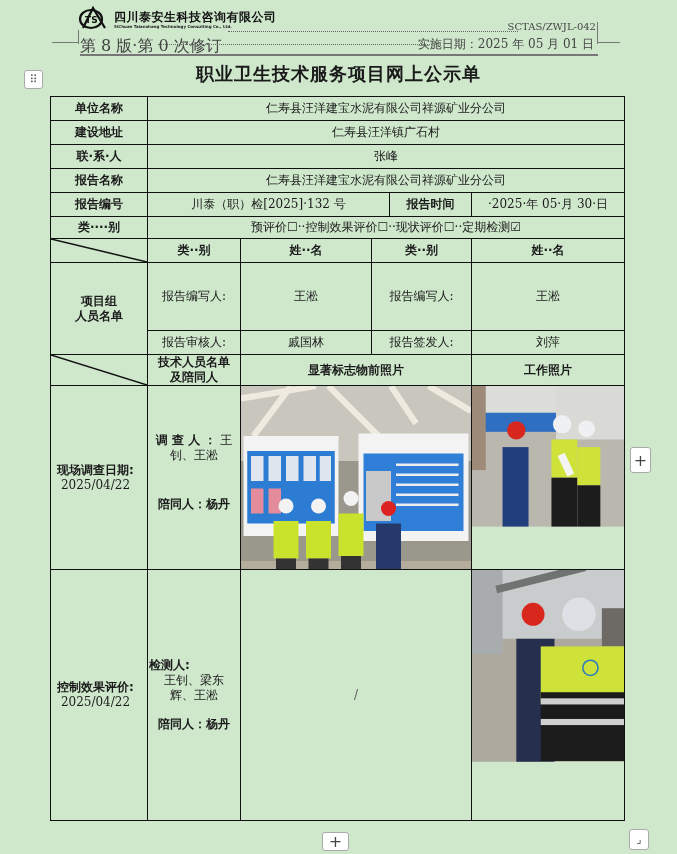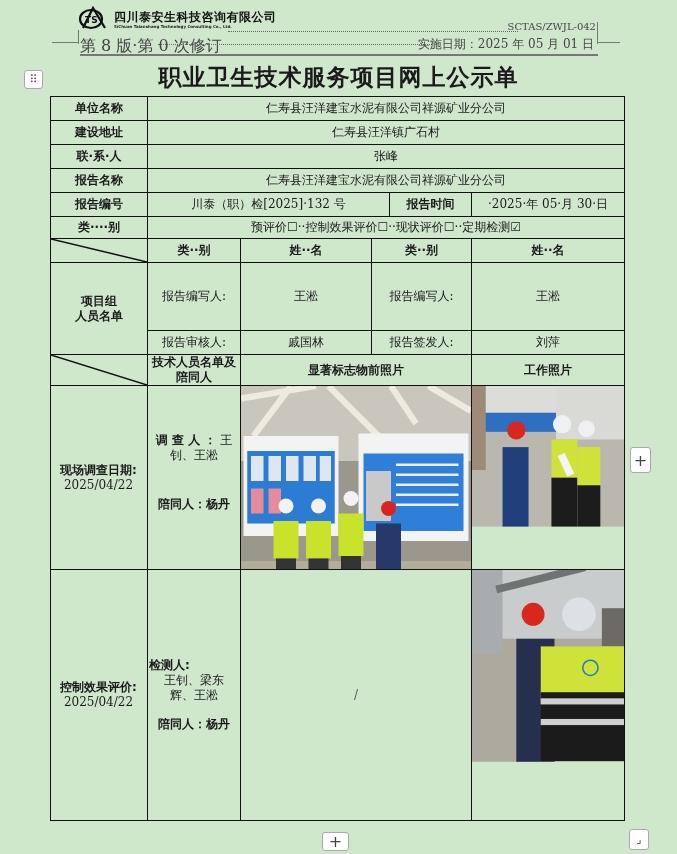--- a/index.html
+++ b/index.html
@@ -19,27 +19,27 @@
   .doc-code { position: absolute; right: 2px; top: 15px; font-size: 10px; color: #444; }
   .vline-r { position: absolute; right: 0; top: 16px; width: 1px; height: 22px; background: #777; }
   .vline-l { position: absolute; left: 0; top: 24px; width: 1px; height: 14px; background: #777; }
   .hline-l { position: absolute; left: -26px; top: 36px; width: 26px; height: 1px; background: #777; }
   .hline-r { position: absolute; right: -22px; top: 36px; width: 22px; height: 1px; background: #777; }
   .revision { position: absolute; left: 2px; top: 30px; font-size: 16px; color: #444; }
   .dots2 { position: absolute; left: 80px; top: 38px; right: 166px; border-bottom: 1px dotted #666; }
   .effective { position: absolute; right: 4px; top: 30px; font-size: 12px; color: #444; text-align: right; }
   .hdr-rule { position: absolute; left: 2px; top: 48px; right: 0; height: 2px; background: #777; }
 
-  .page-title { position: absolute; left: 0; width: 677px; top: 62px; text-align: center; font-size: 23px; font-weight: bold; letter-spacing: 1px; }
+  .page-title { position: absolute; left: 0; width: 677px; top: 62px; text-align: center; font-size: 18px; font-weight: bold; letter-spacing: 1px; }
 
   .handle-btn { position: absolute; left: 24px; top: 70px; width: 19px; height: 19px; background: #fff; border: 1px solid #aaa; border-radius: 3px; display: flex; align-items: center; justify-content: center; font-size: 11px; color: #555; line-height: 1; }
 
   
   table.main { position: absolute; left: 50px; top: 96px; width: 574px; border-collapse: collapse; table-layout: fixed; font-size: 12px; }
-  table.main td { border: 1.5px solid #111; text-align: center; vertical-align: middle; padding: 0 2px; line-height: 1.25; }
+  table.main td { border: 1.5px solid #111; text-align: center; vertical-align: middle; padding: 0 8px; line-height: 1.25; }
   .lbl { font-weight: bold; font-family: "DejaVu Sans", sans-serif; font-size: 12px; }
   .val { font-size: 12px; }
   .diag { position: relative; }
   .diag svg { position: absolute; left: 0; top: 0; width: 100%; height: 100%; }
   .photo { padding: 0 !important; position: relative; overflow: hidden; }
   .photo .img { position: absolute; inset: 0; }
   .left-l { text-align: right; }
   .date-lbl { font-weight: bold; font-family: "DejaVu Sans", sans-serif; font-size: 12px; }
   .date-val { font-size: 12px; }
 

